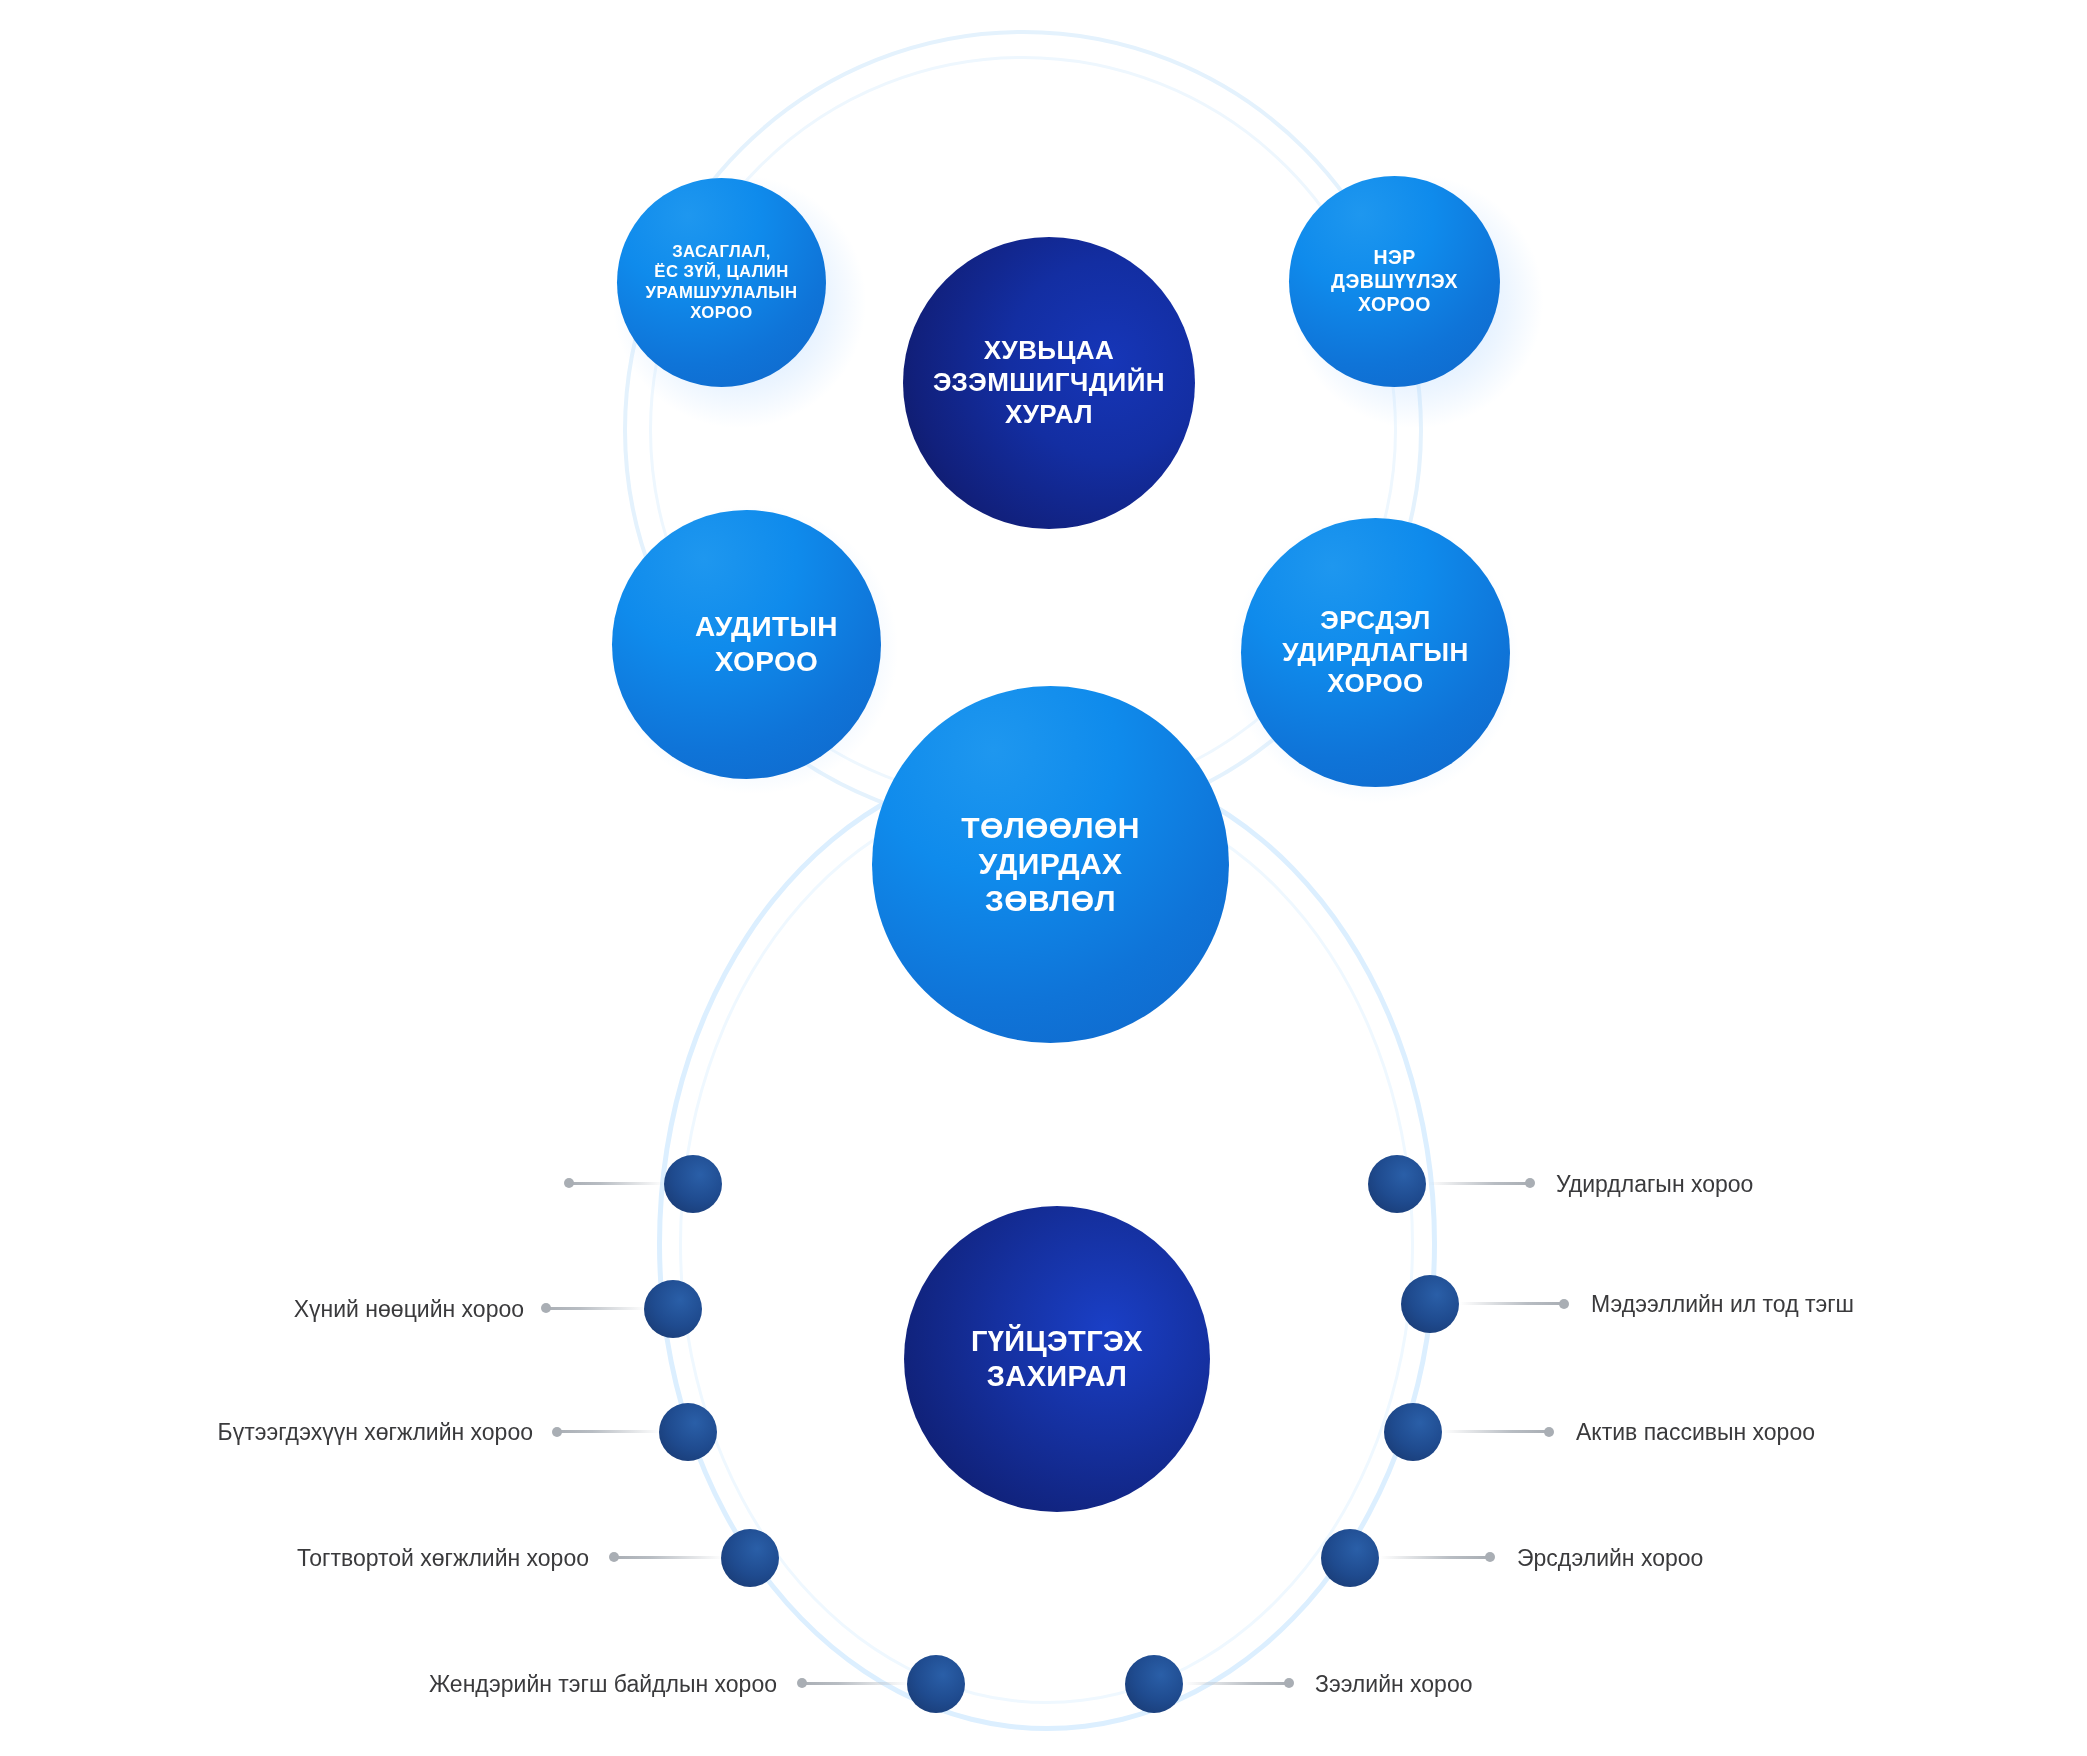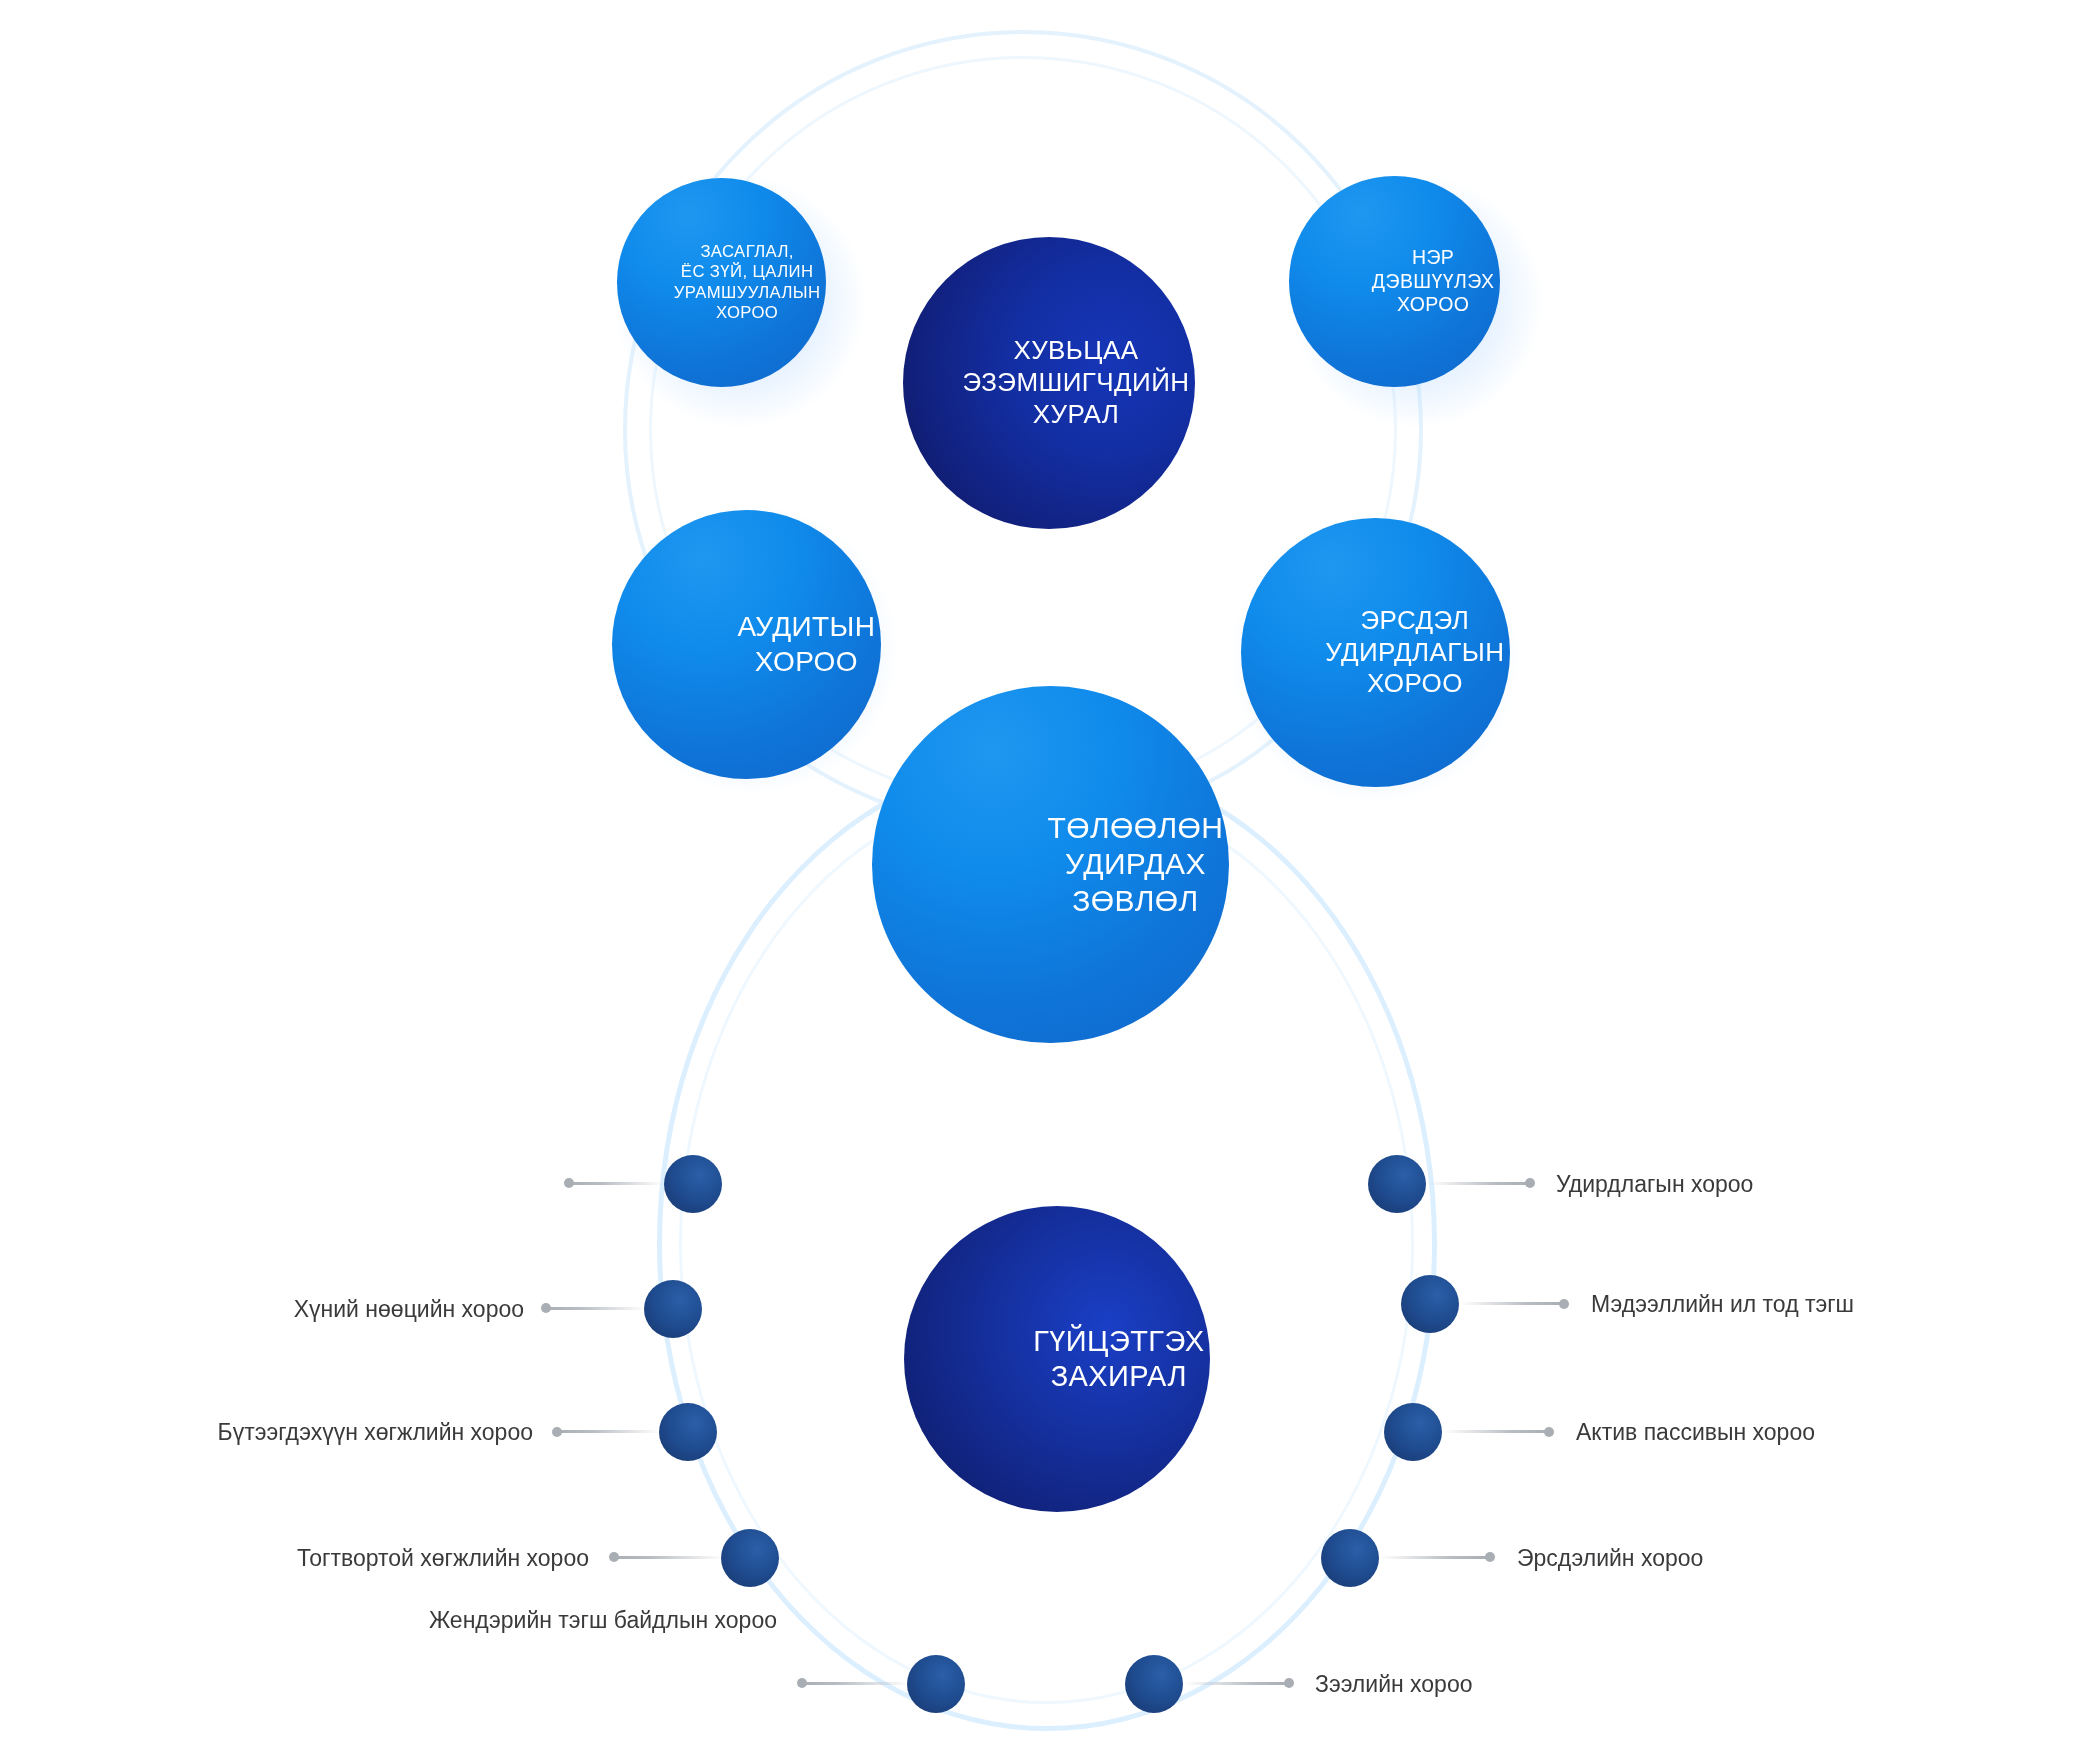--- a/index.html
+++ b/index.html
@@ -16,22 +16,22 @@
   
   .halo{
     position:absolute;border-radius:50%;
     background:radial-gradient(closest-side,rgba(150,200,255,.55),rgba(170,210,255,.22) 55%,rgba(255,255,255,0) 78%);
     pointer-events:none;
   }
 
   
   .node{
     position:absolute;border-radius:50%;
-    display:flex;align-items:center;justify-content:flex-end;
-    text-align:center;color:#ffffff;font-weight:normal;
+    display:flex;align-items:center;justify-content:center;
+    text-align:center;color:#ffffff;font-weight:bold;
     letter-spacing:0.4px;line-height:1.22;
     box-sizing:border-box;
   }
   .node .lbl{display:block;padding:0 5.6px;}
 
   .sky{
     background:
       radial-gradient(115% 115% at 34% 18%, #1e97ef 0%, #0f8bec 30%, #0f74d8 62%, #1162c4 100%);
   }
   .navy{
@@ -163,21 +163,21 @@
   <div class="leader to-left" style="left:1185px;top:1682px;width:104px;"></div>
   <div class="leader-dot" style="left:1284px;top:1678px;"></div>
 
 
   <div class="olabel left" style="left: 167px; top: 1293px; width: 357px; white-space: pre-line;">Хүний нөөцийн хороо</div>
 
   <div class="olabel left" style="left: 111px; top: 1416px; width: 422px; white-space: pre-line;">Бүтээгдэхүүн хөгжлийн хороо</div>
 
   <div class="olabel left" style="left: 167px; top: 1542px; width: 422px; white-space: pre-line;">Тогтвортой хөгжлийн хороо</div>
 
-  <div class="olabel left" style="left: 260px; top: 1604px; width: 517px; white-space: pre-line;">Жендэрийн тэгш байдлын хороо</div>
+  <div class="olabel left" style="left: 260px; top: 1668px; width: 517px; white-space: pre-line;">Жендэрийн тэгш байдлын хороо</div>
 
   <div class="olabel right" style="left: 1556px; top: 1168px; width: 436px; white-space: pre-line;">Удирдлагын хороо</div>
 
   <div class="olabel right" style="left: 1591px; top: 1288px; width: 436px; white-space: pre-line;">Мэдээллийн ил тод тэгш</div>
 
   <div class="olabel right" style="left: 1576px; top: 1416px; width: 436px; white-space: pre-line;">Актив пассивын хороо</div>
 
   <div class="olabel right" style="left: 1517px; top: 1542px; width: 436px; white-space: pre-line;">Эрсдэлийн хороо</div>
 
   <div class="olabel right" style="left: 1315px; top: 1668px; width: 436px; white-space: pre-line;">Зээлийн хороо</div>

